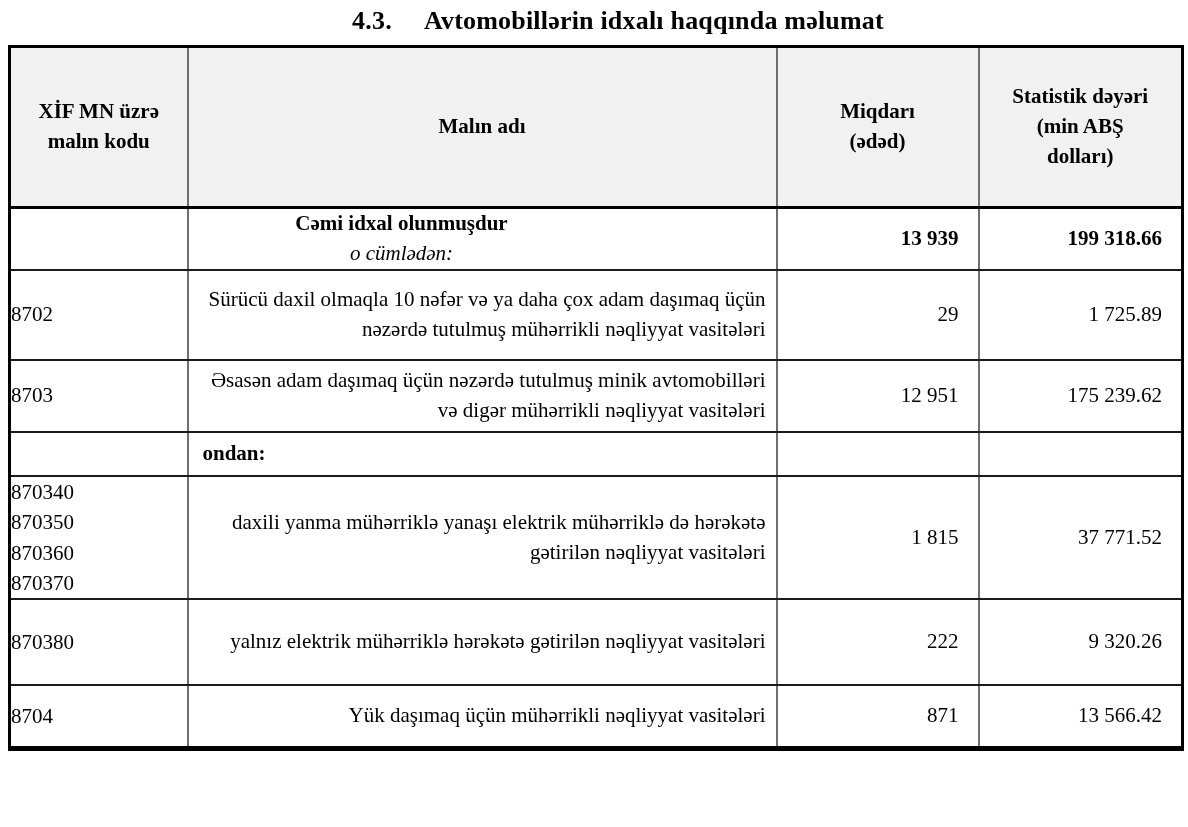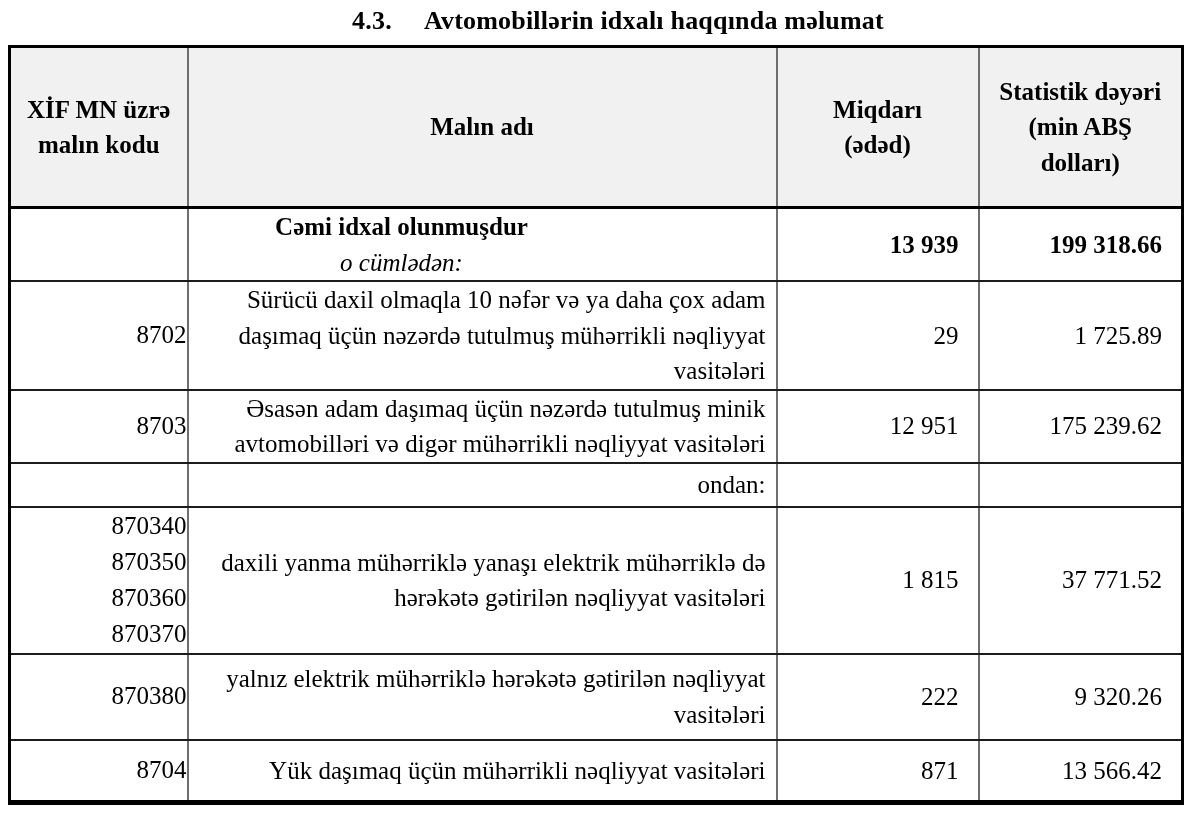--- a/index.html
+++ b/index.html
@@ -26,21 +26,21 @@
     letter-spacing: 0.2px;
   }
   .title .sec-num {
     margin-right: 32px;
   }
   table.data-table {
     table-layout: fixed;
     border-collapse: collapse;
     width: 1173px;
     margin: 9px 0 0 8px;
-    font-size: 25px;
+    font-size: 21px;
   }
   col.c1 { width: 178px; }
   col.c2 { width: 589px; }
   col.c3 { width: 202px; }
   col.c4 { width: 204px; }
 
   table.data-table {
     border: 3px solid #000000;
     border-bottom-width: 5px;
   }
@@ -65,21 +65,21 @@
   tr.r0 { height: 61px; }
   tr.r1 { height: 90px; }
   tr.r2 { height: 72px; }
   tr.r3 { height: 44px; }
   tr.r4 { height: 116px; }
   tr.r5 { height: 86px; }
   tr.r6 { height: 63px; }
   tr.r7 { height: 62px; }
 
   td.c-code {
-    text-align: right;
+    text-align: left;
     white-space: pre-line;
     line-height: 1.45;
   }
   td.c-name {
     text-align: right;
     padding-left: 14px;
     padding-right: 10px;
   }
   td.c-qty, td.c-val {
     text-align: right;
@@ -92,22 +92,23 @@
     text-align: center;
     padding-right: 175px;
   }
   tr.row-total .name-sub {
     font-weight: normal;
     font-style: italic;
   }
 
   
   tr.row-subheader td.c-name {
-    text-align: right;
-    padding-right: 10px;
+    text-align: left;
+    padding-right: 18px;
+    font-weight: bold;
   }
 
   
   tr.row-indent td.c-name {
     padding-left: 27px;
   }
 </style>
 </head>
 <body>
 

